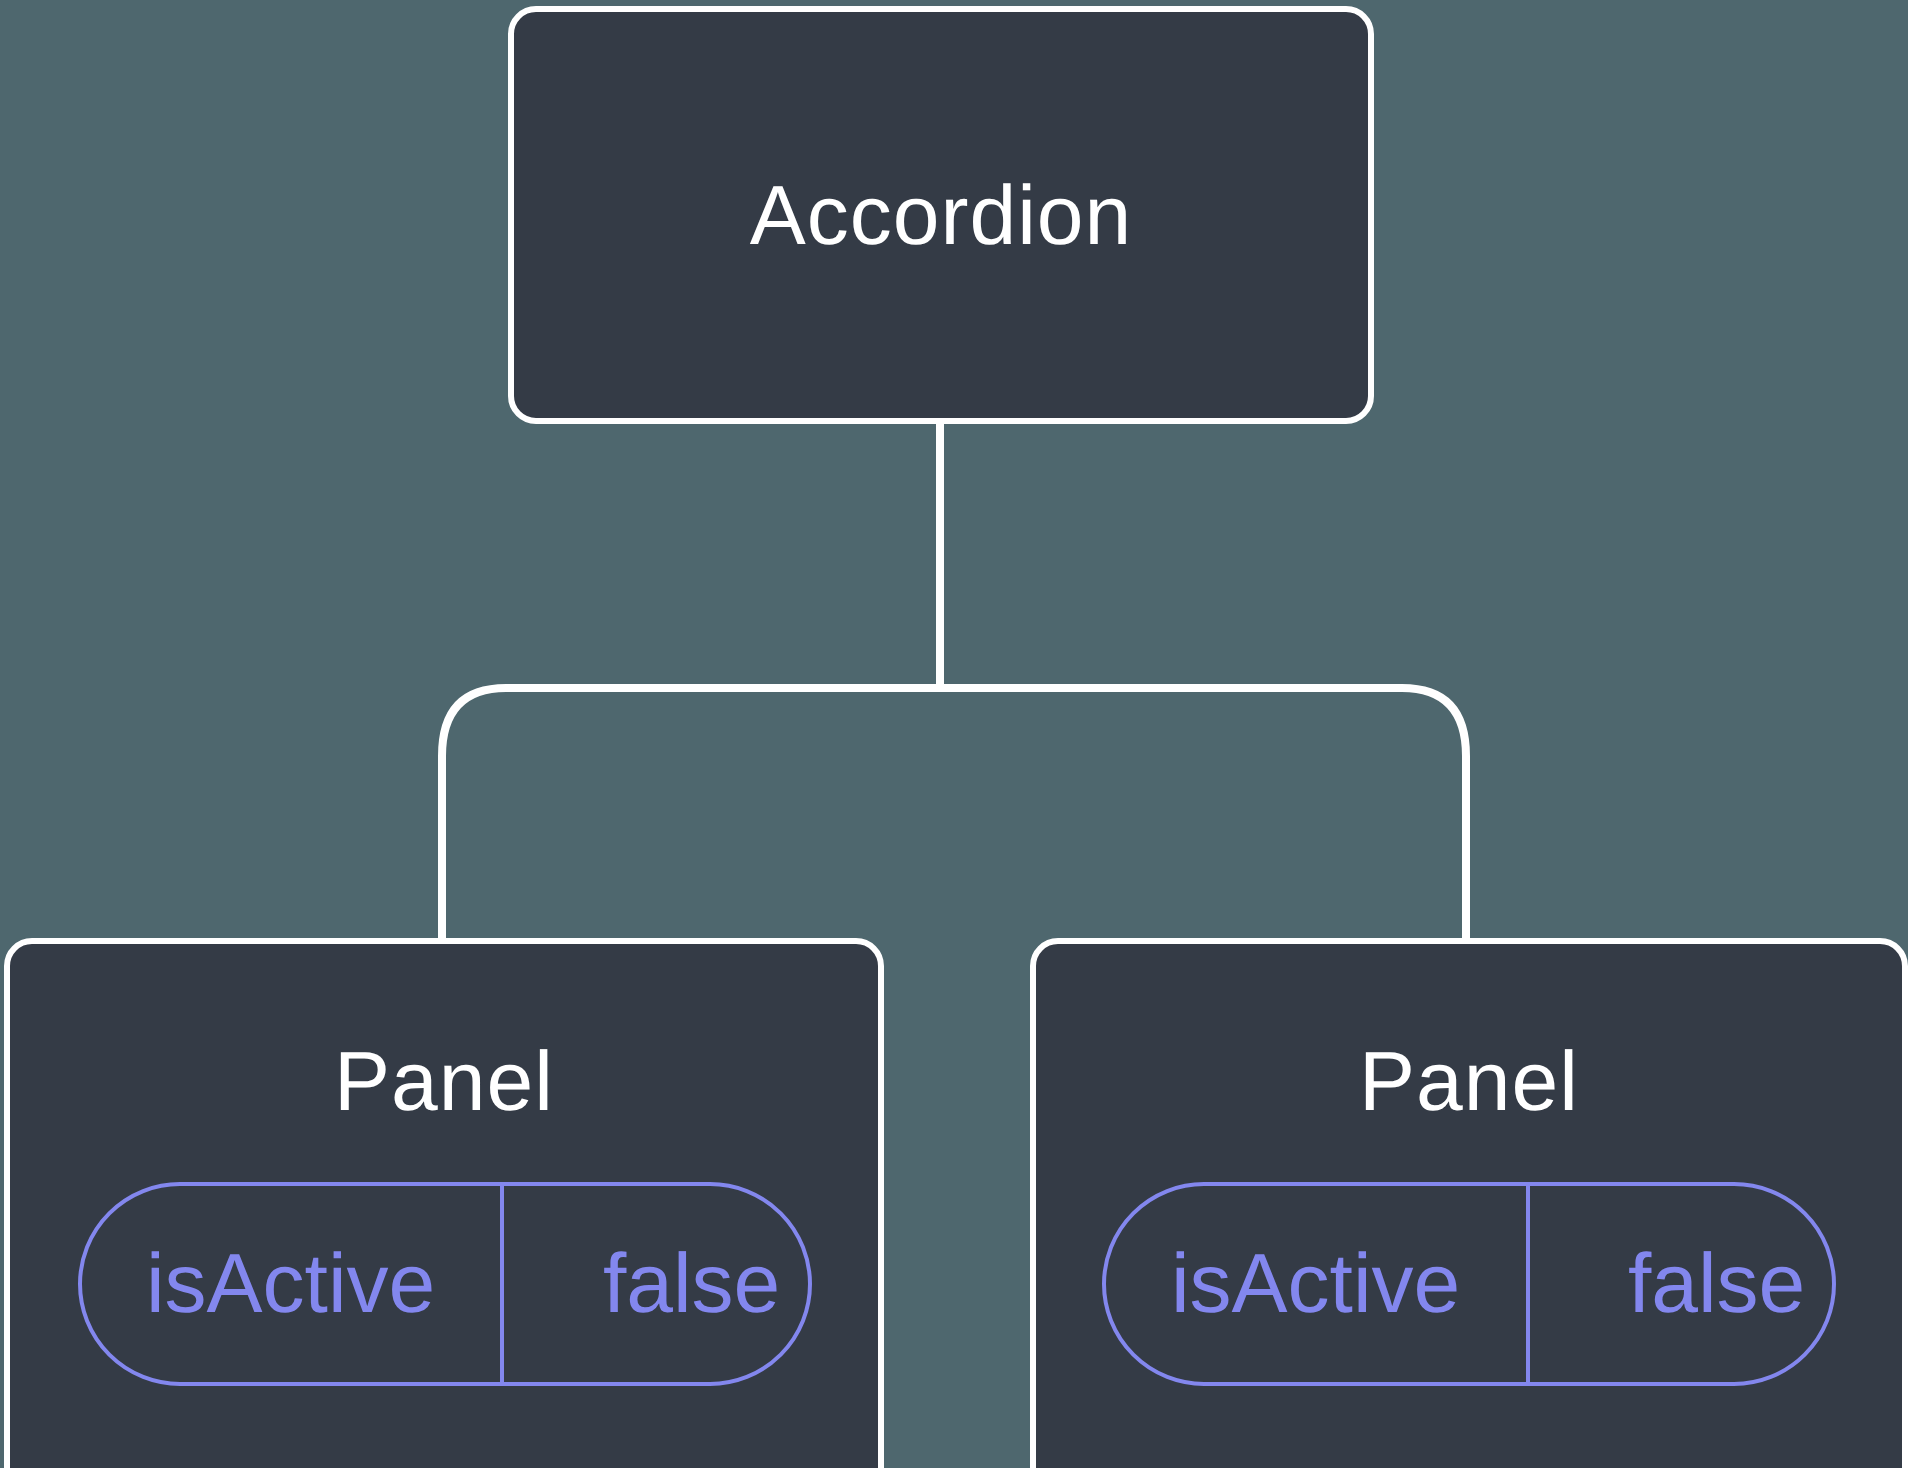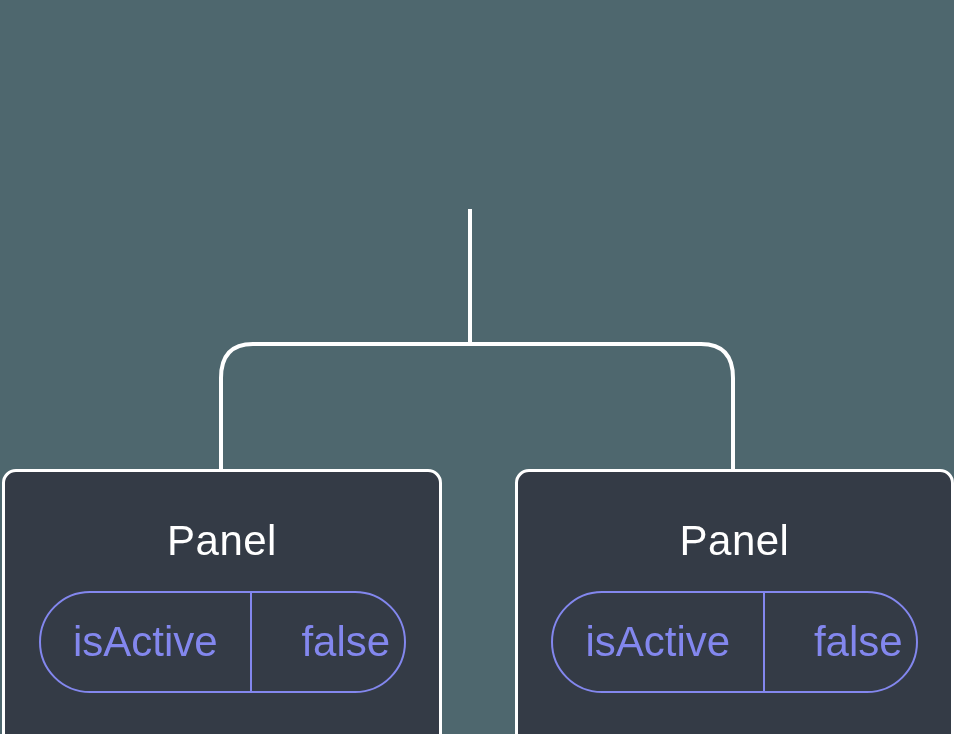--- a/index.html
+++ b/index.html
@@ -100,20 +100,23 @@
 </head>
 <body>
 
 <div class="canvas">
 
   <svg class="connectors" viewBox="0 0 954 734">
     <path d="M470 209 V 344"></path>
     <path d="M221 470 V 378 Q221 344 253 344 H 701 Q733 344 733 378 V 470"></path>
   </svg>
 
+  <div class="node node-root">
+    <span class="node-label">Accordion</span>
+  </div>
 
   <div class="node node-panel panel-left">
     <div class="node-label">Panel</div>
     <div class="state-pill">
       <div class="state-cell state-cell-name">isActive</div>
       <div class="state-cell state-cell-value">false</div>
     </div>
   </div>
 
   <div class="node node-panel panel-right">

